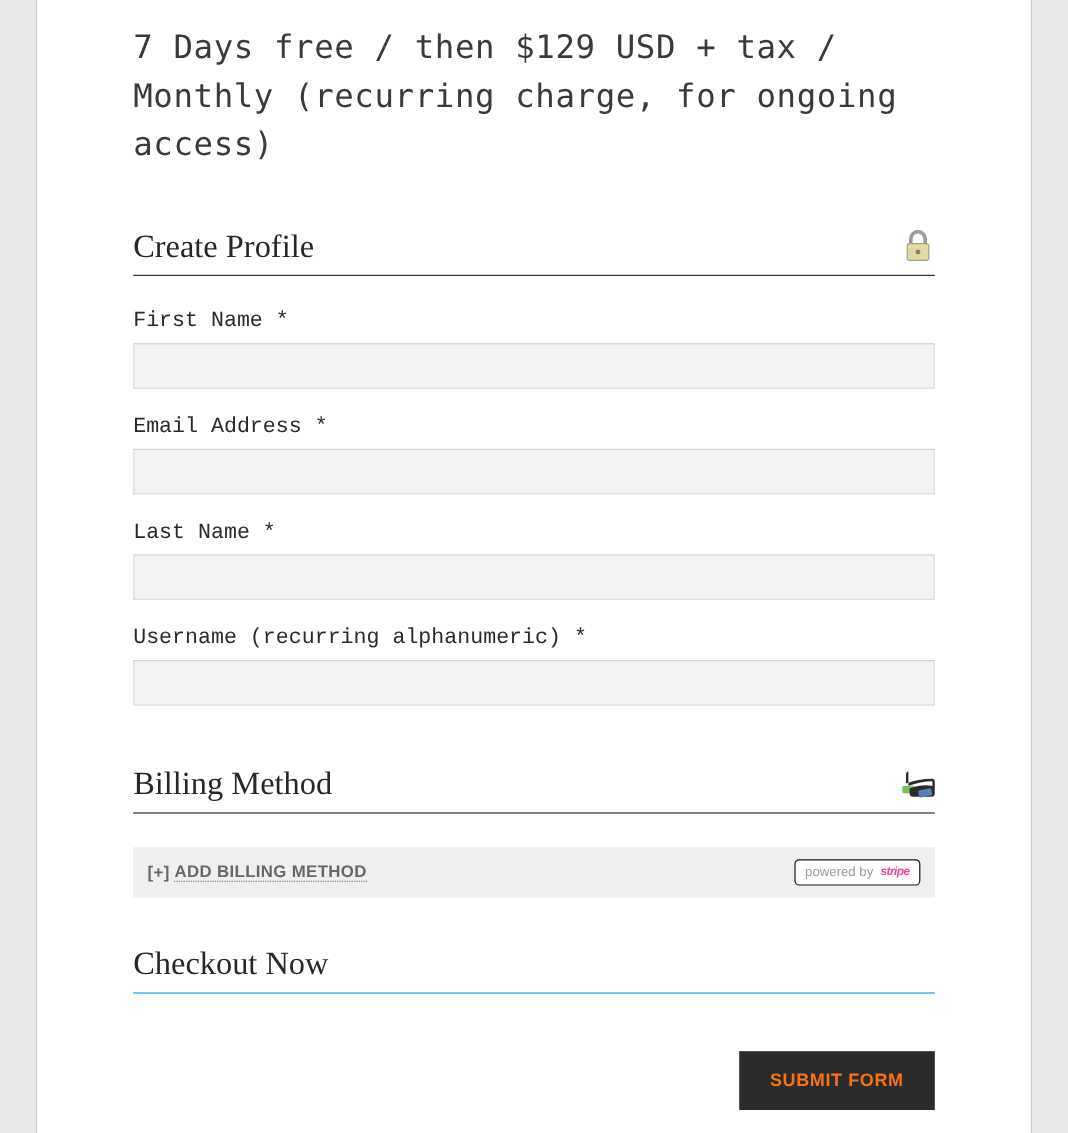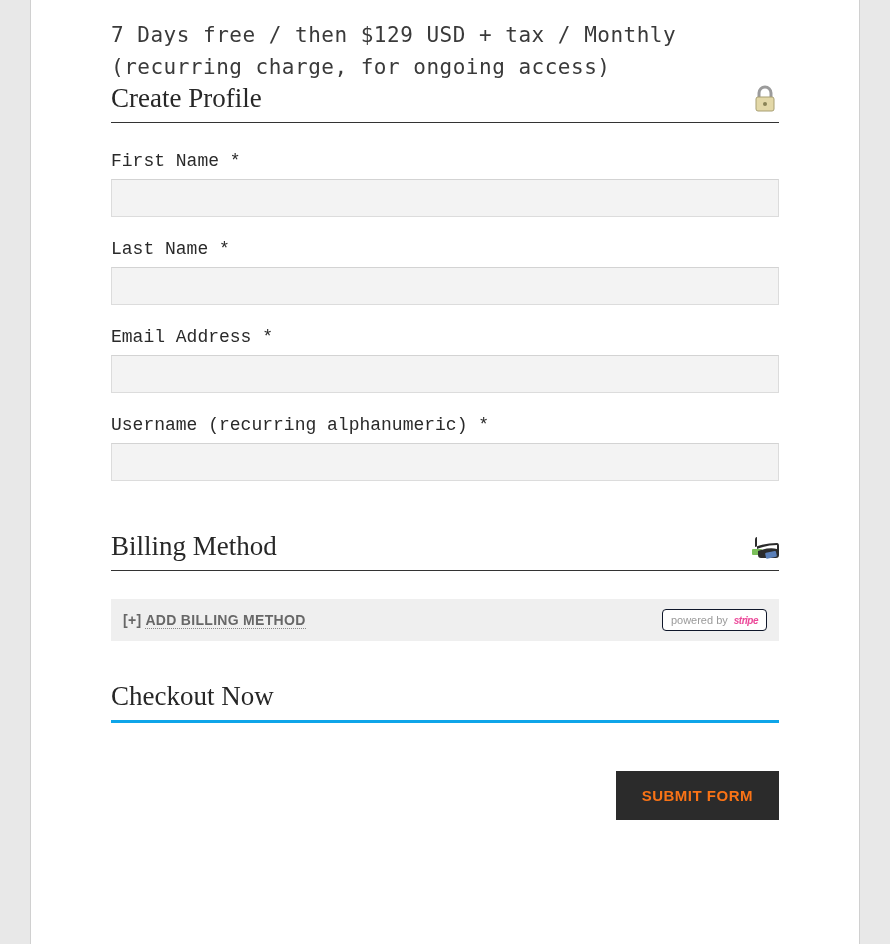--- a/index.html
+++ b/index.html
@@ -15,23 +15,24 @@
   }
   .page {
     background: #ffffff;
     border-left: 1px solid #d0d0d0;
     border-right: 1px solid #d0d0d0;
     min-height: 944px;
     padding: 20px 80px 40px 80px;
   }
   .pricing-text {
     font-family: "Andale Mono", "Lucida Console", Monaco, monospace;
-    font-size: 21px;
+    font-size: 27px;
     line-height: 1.5;
     color: #3a3a3a;
+    margin-bottom: 48px;
     letter-spacing: 0.5px;
   }
   .section-heading-row {
     display: flex;
     align-items: center;
     justify-content: space-between;
     border-bottom: 1px solid #333;
     padding-bottom: 8px;
     margin-bottom: 28px;
   }
@@ -96,21 +97,21 @@
     gap: 6px;
   }
   .stripe-word {
     font-weight: 700;
     font-size: 10px;
     color: #ec4899;
     font-style: italic;
     letter-spacing: -0.5px;
   }
   .checkout-heading-row {
-    border-bottom: 3px solid #0ea5e9;
+    border-bottom: 1px solid #0ea5e9;
     padding-bottom: 8px;
     margin-bottom: 48px;
   }
   .submit-row { display: flex; justify-content: flex-end; }
   .submit-button {
     background: #2b2b2b;
     color: #f97316;
     border: none;
     font-family: "Helvetica Neue", Arial, sans-serif;
     font-weight: 700;
@@ -147,26 +148,26 @@
         </svg>
       </span>
     </div>
 
     <div class="field-group">
       <label class="field-label">First Name *</label>
       <input type="text" class="text-input" value="" style="">
     </div>
 
     <div class="field-group">
+      <label class="field-label">Email Address *</label>
+      <input type="text" class="text-input" value="" style="">
+    </div>
+
+    <div class="field-group">
       <label class="field-label">Last Name *</label>
-      <input type="text" class="text-input" value="" style="">
-    </div>
-
-    <div class="field-group">
-      <label class="field-label">Email Address *</label>
       <input type="text" class="text-input" value="" style="">
     </div>
 
     <div class="field-group">
       <label class="field-label">Username (recurring alphanumeric) *</label>
       <input type="text" class="text-input" value="" style="">
     </div>
 
     <div class="billing-spacer"></div>
 

